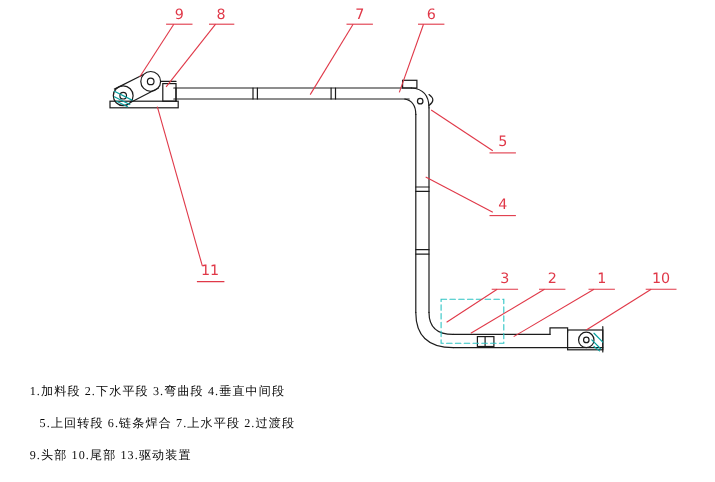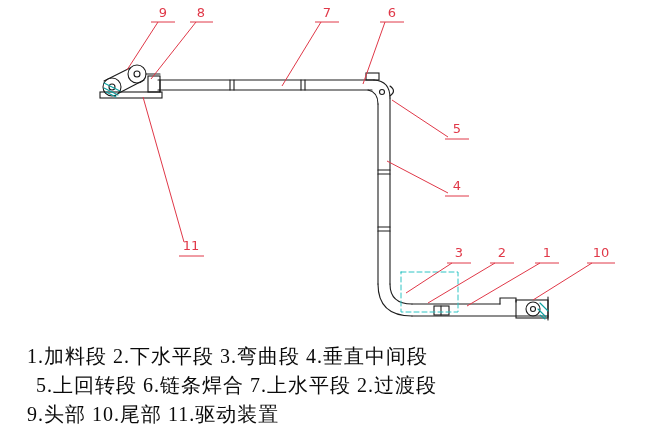--- a/index.html
+++ b/index.html
@@ -16,21 +16,21 @@
   .callout-num{
     fill:var(--accent,#e03848);
     font-size:13px;
     font-family:"DejaVu Sans",sans-serif;
     text-anchor:middle;
   }
   .legend{
     position:absolute;left:27px;top:342px;
     color:#0a0a0a;
     font-family:"Liberation Serif","DejaVu Serif",serif;
-    font-size:20px;
+    font-size:11px;
     letter-spacing:1px;
   }
   .legend .row{height:29px;line-height:29px;white-space:pre;}
   .legend .indent{padding-left:9px;}
 </style>
 </head>
 <body>
 
 <div class="page">
 
@@ -160,16 +160,16 @@
           <line x1="184" y1="242" x2="143" y2="97" class="leader"></line>
           <line x1="179" y1="256" x2="204" y2="256" class="leader"></line>
           <text x="191" y="250" class="callout-num">11</text>
         </g>
       </g>
   </svg>
 
   <div class="legend">
     <div class="row">1.加料段 2.下水平段 3.弯曲段 4.垂直中间段</div>
     <div class="row indent">5.上回转段 6.链条焊合 7.上水平段 2.过渡段</div>
-    <div class="row">9.头部 10.尾部 11.驱动装置</div>
+    <div class="row">9.头部 10.尾部 13.驱动装置</div>
   </div>
 
 </div>
 
 </body></html>

